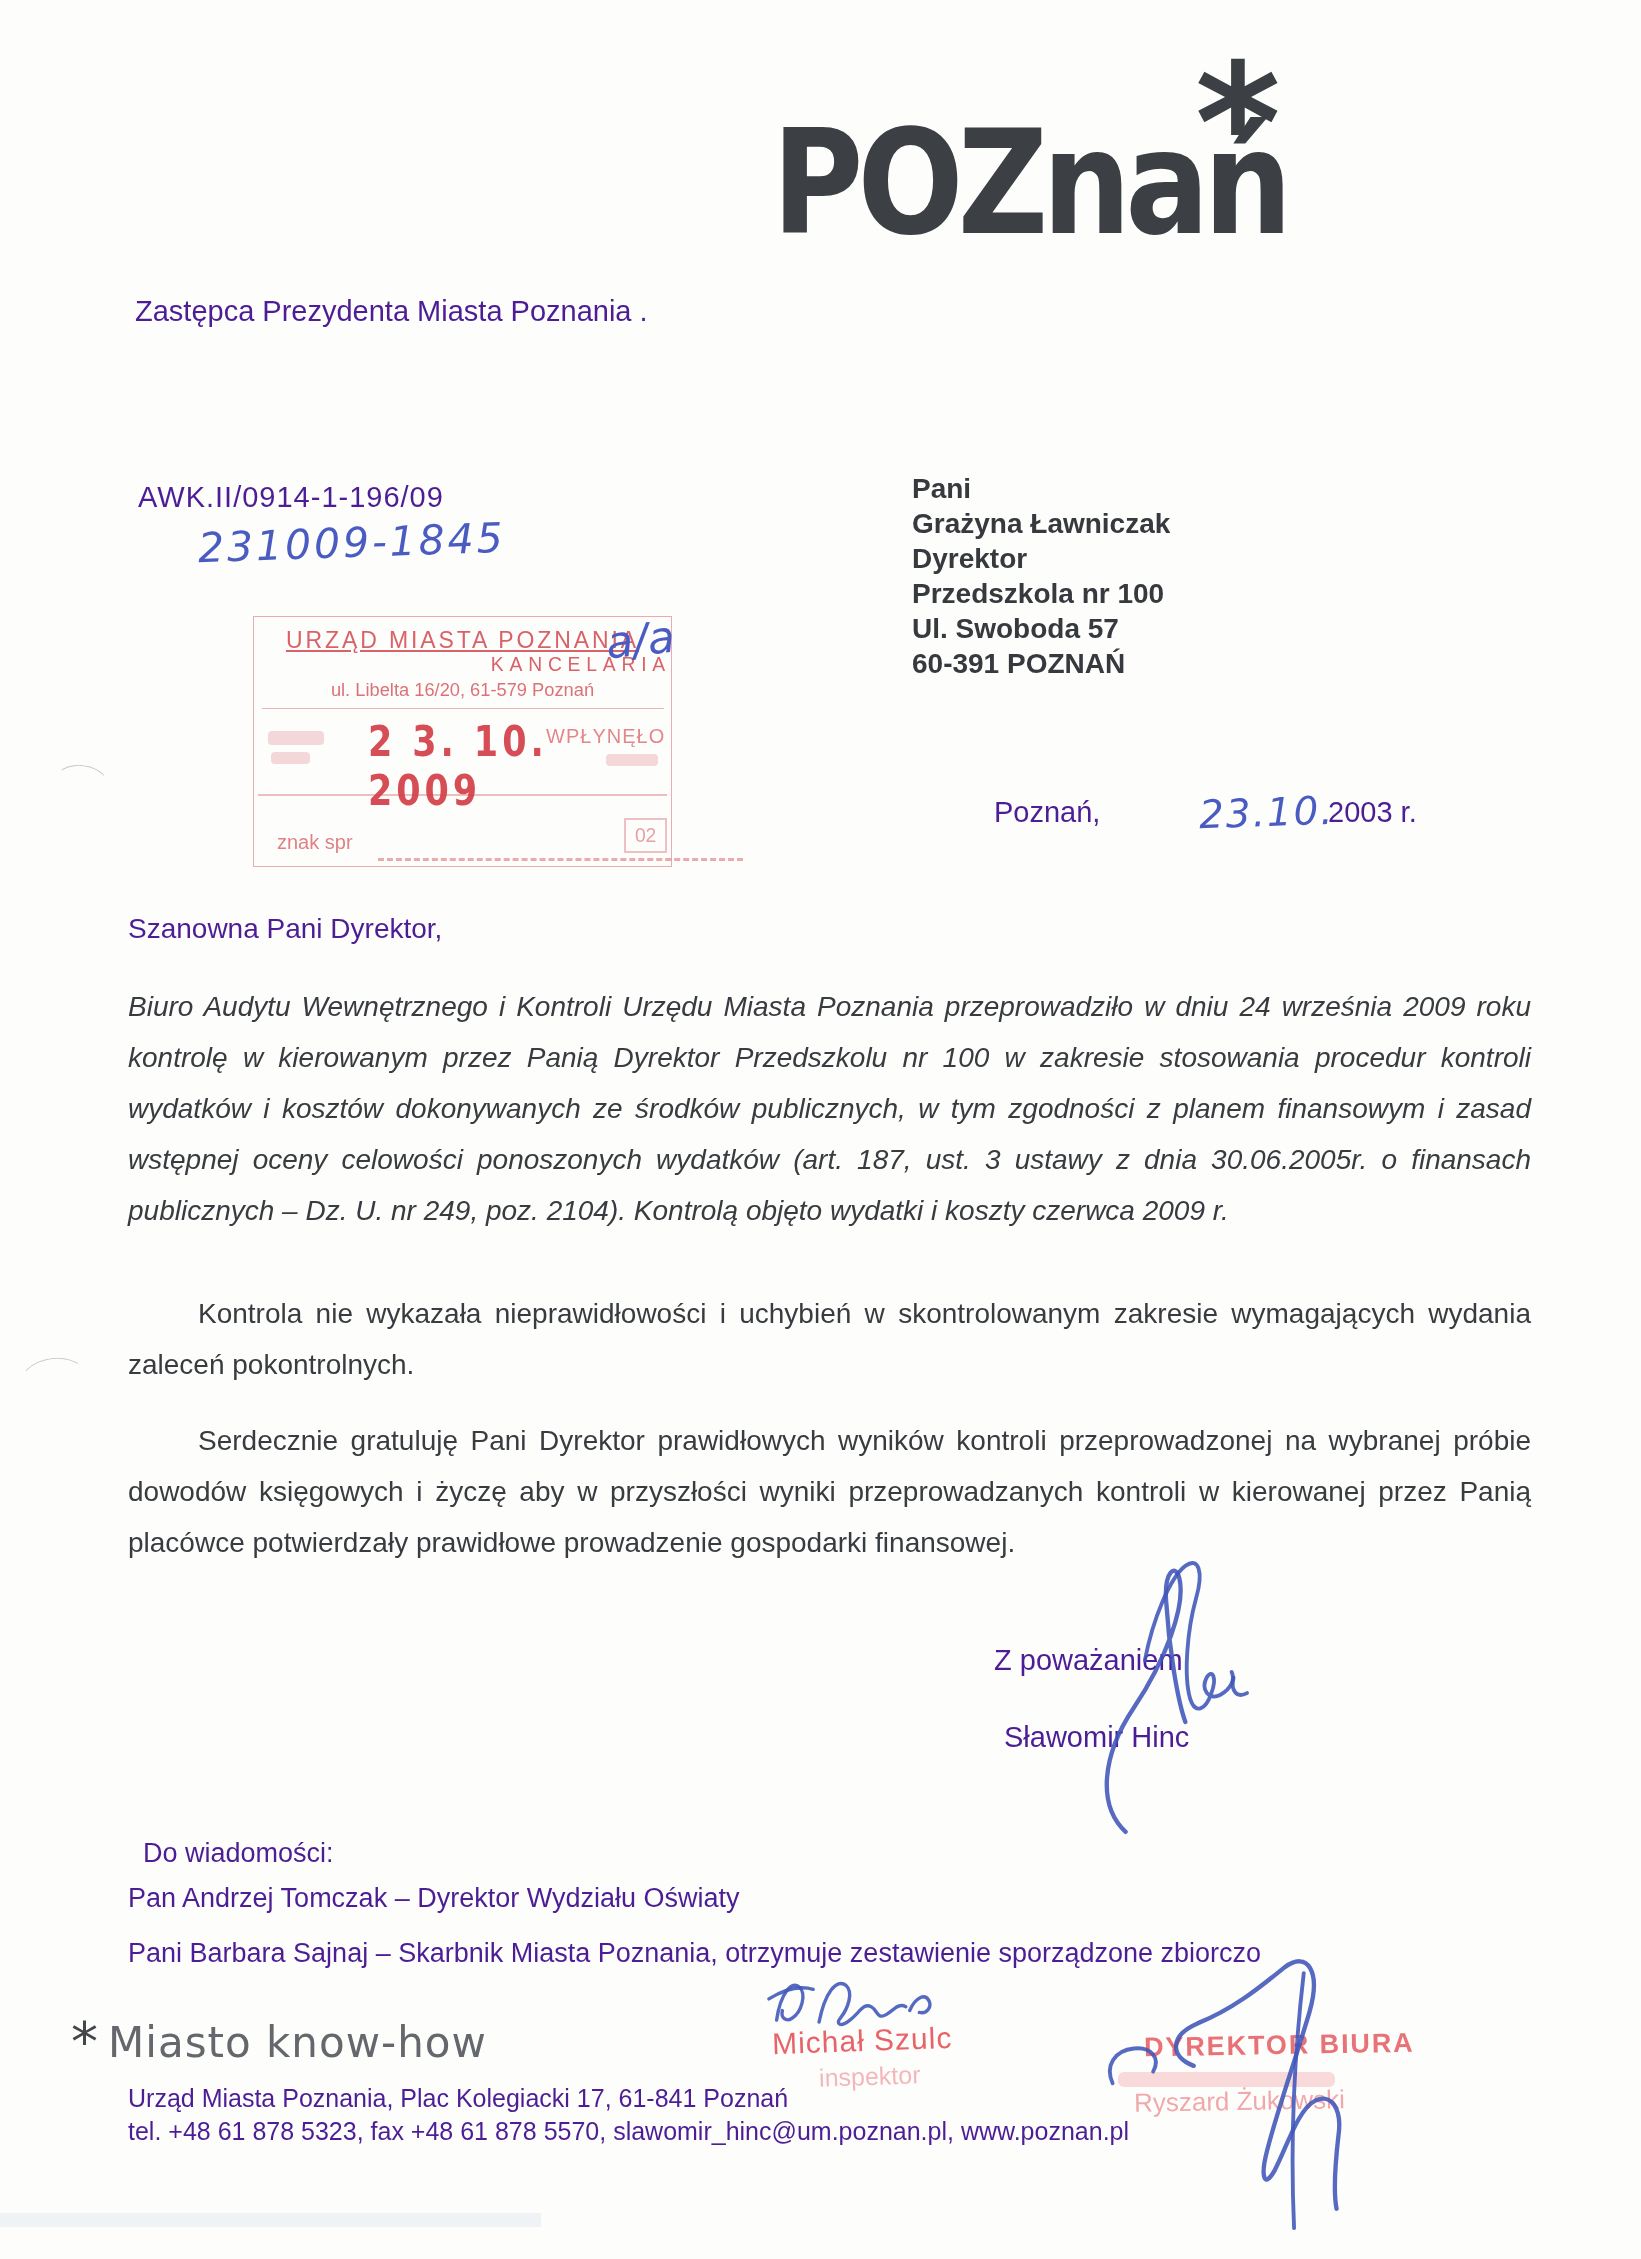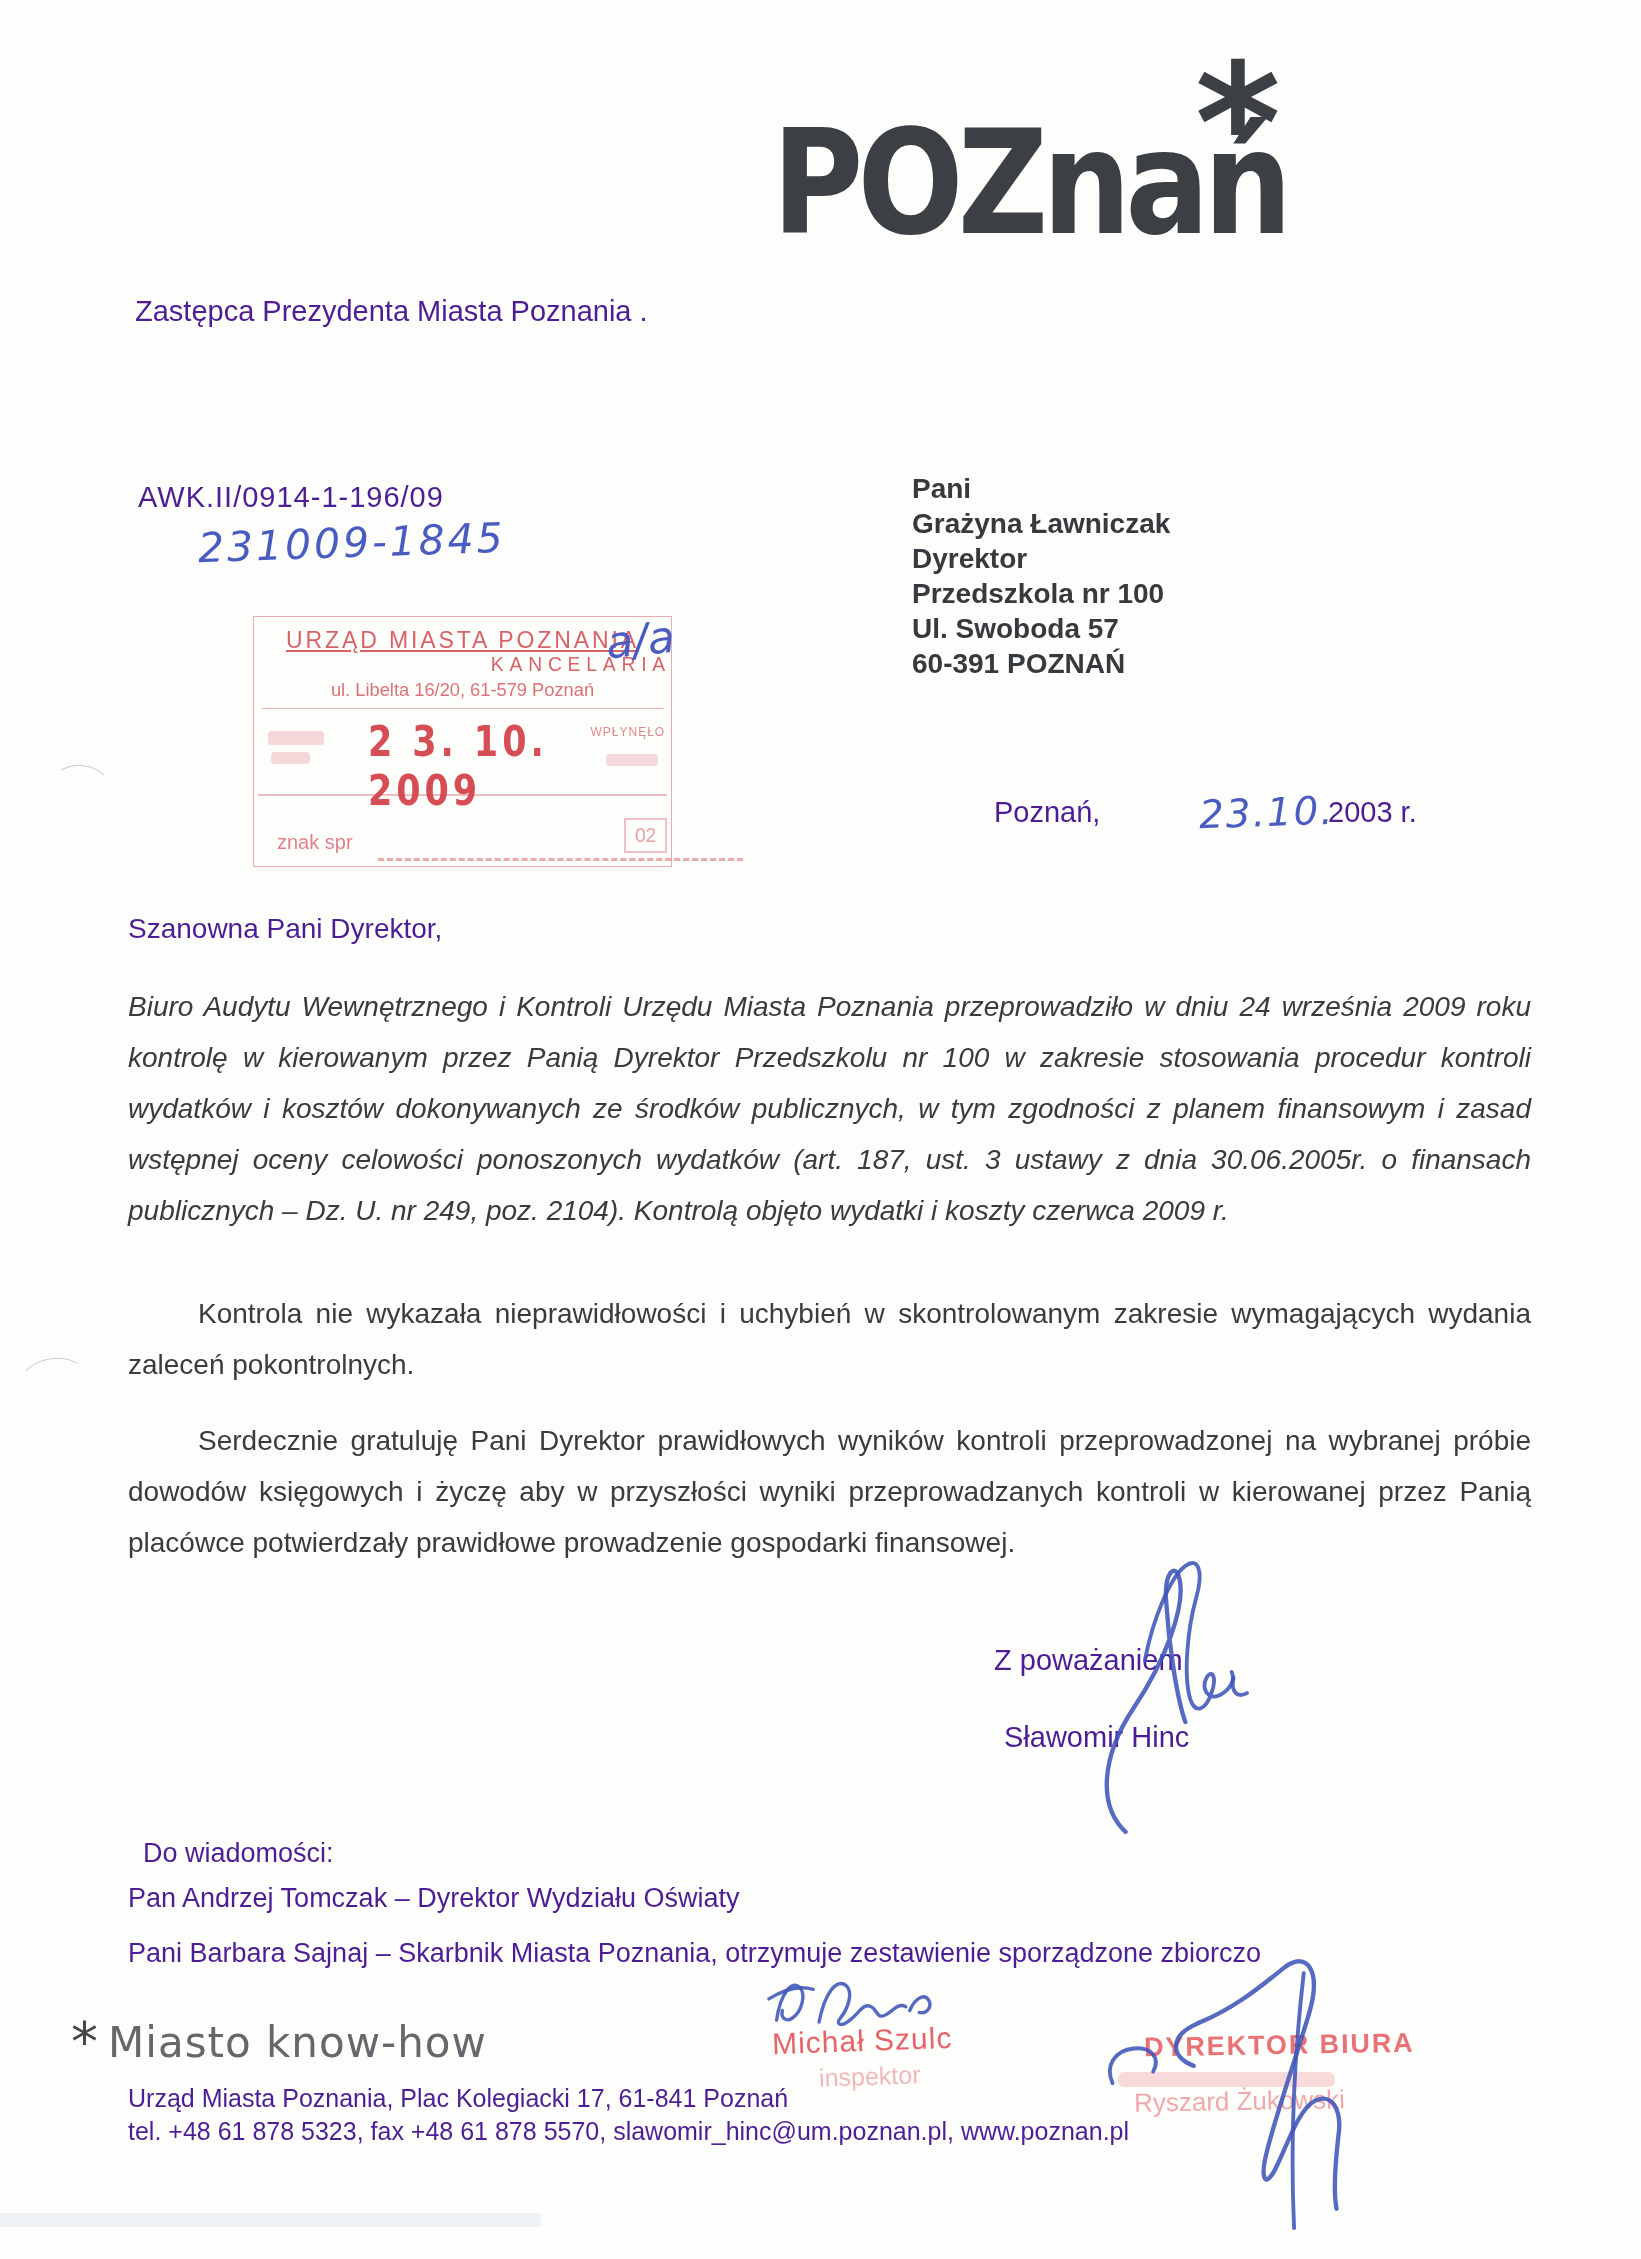--- a/index.html
+++ b/index.html
@@ -44,21 +44,21 @@
     border:1.9px solid rgba(216,92,99,0.5);
     color:rgba(210,70,78,0.85);
   }
   .stamp-box * { font-family:"Liberation Sans", sans-serif; }
   .st-office  { position:absolute; top:9.7px;  left:0; width:100%; text-align:center; font-size:23px; letter-spacing:2.9px;text-decoration:underline; }
   .st-dept    { position:absolute; top:37px;  left:0; width:100%; text-align:right; font-size:19.3px; letter-spacing:5.8px; }
   .st-addr    { position:absolute; top:62px;  left:0; width:100%; text-align:center; font-size:18.3px; opacity:.9; }
   .st-hr1     { position:absolute; top:91px;  left:7.7px;  width:402px; height:0; border-top:1.9px solid rgba(210,70,78,0.40); }
   .st-date    { position:absolute; top:100px; left:114px; font-family:"DejaVu Sans",sans-serif; font-weight:bold; font-size:35px;
                 letter-spacing:3.9px; color:rgba(209,58,66,0.9); transform:scaleY(1.22); transform-origin:top; }
-  .st-recv    { position:absolute; top:108px; right:5.8px; font-size:12px; letter-spacing:1px; opacity:.75; }
+  .st-recv    { position:absolute; top:108px; right:5.8px; font-size:20px; letter-spacing:1px; opacity:.75; }
   .st-smudge  { position:absolute; background:rgba(212,84,92,0.22); border-radius:3.9px; }
   .st-hr2     { position:absolute; top:177px; left:3.9px; width:409px; height:0; border-top:2.9px solid rgba(210,70,78,0.35); }
   .st-case    { position:absolute; top:214px; left:23px; font-size:20px; opacity:.8; }
   .st-caseline{ position:absolute; top:241px; left:124px; width:365px; height:0; border-top:3.9px dashed rgba(210,70,78,0.45); }
   .st-numbox  { position:absolute; top:201px; right:3.9px; width:39px; height:31px; border:2.9px solid rgba(210,70,78,0.55);
                 text-align:center; font-size:19.3px; line-height:31px; opacity:.6; }
 
   
   .recipient { left:912px; top:471px; font-size:28px; font-weight:bold; line-height:35px; color:#36393d; }
 

